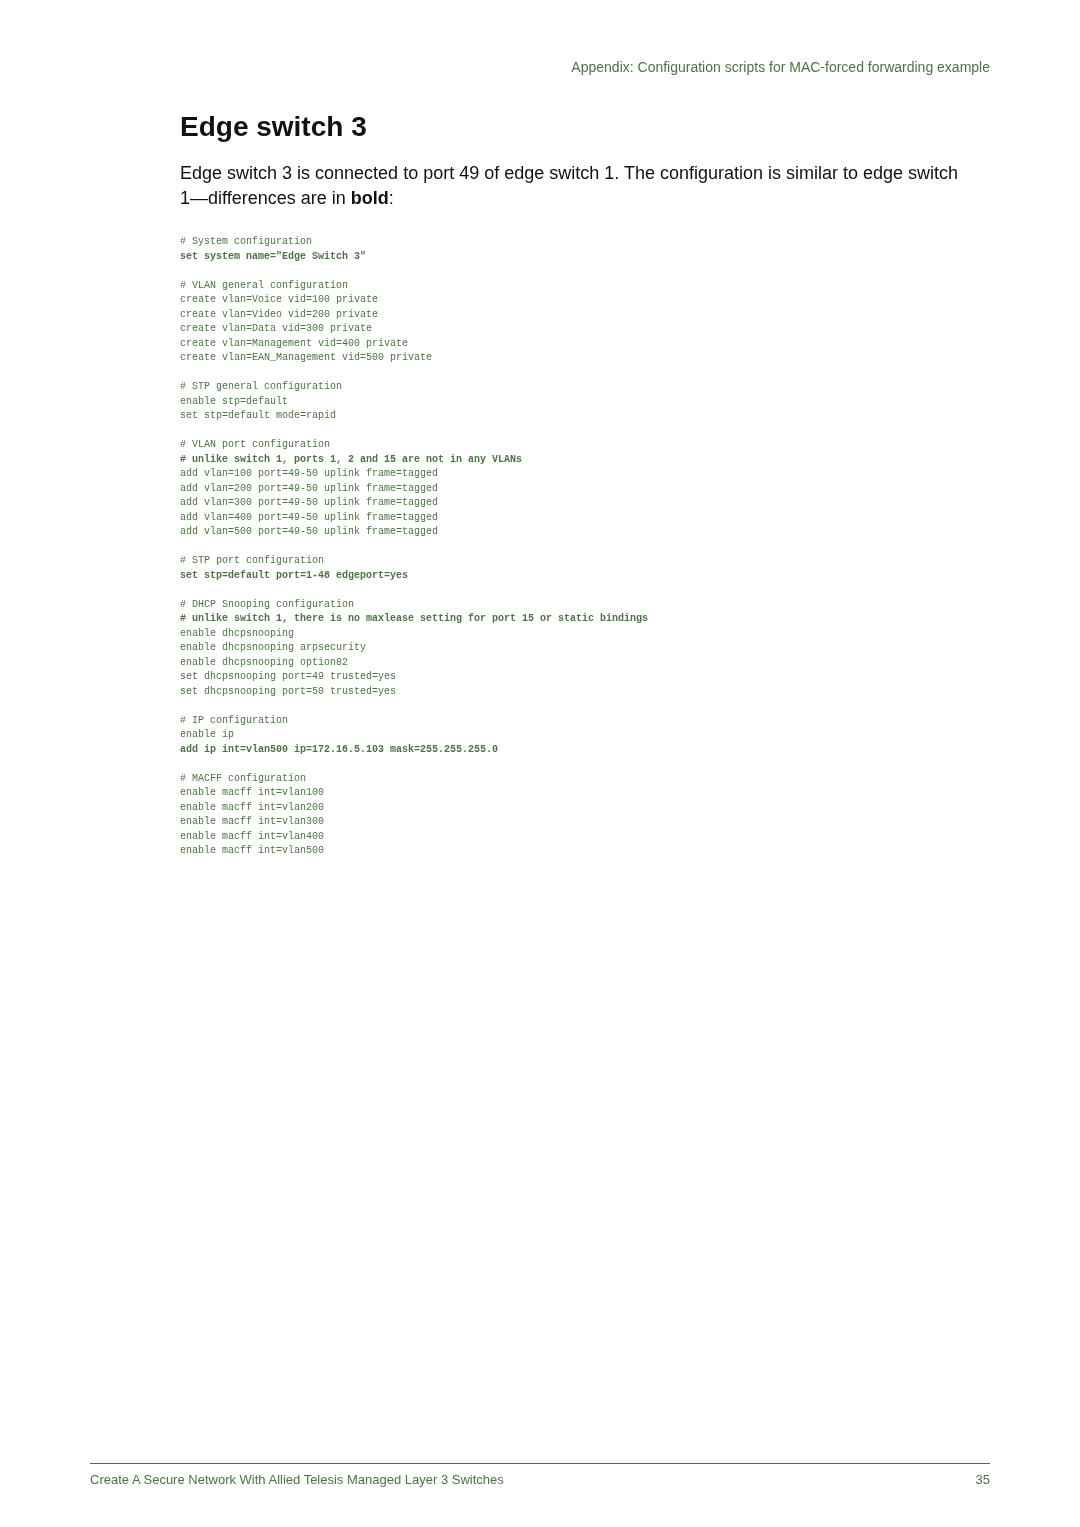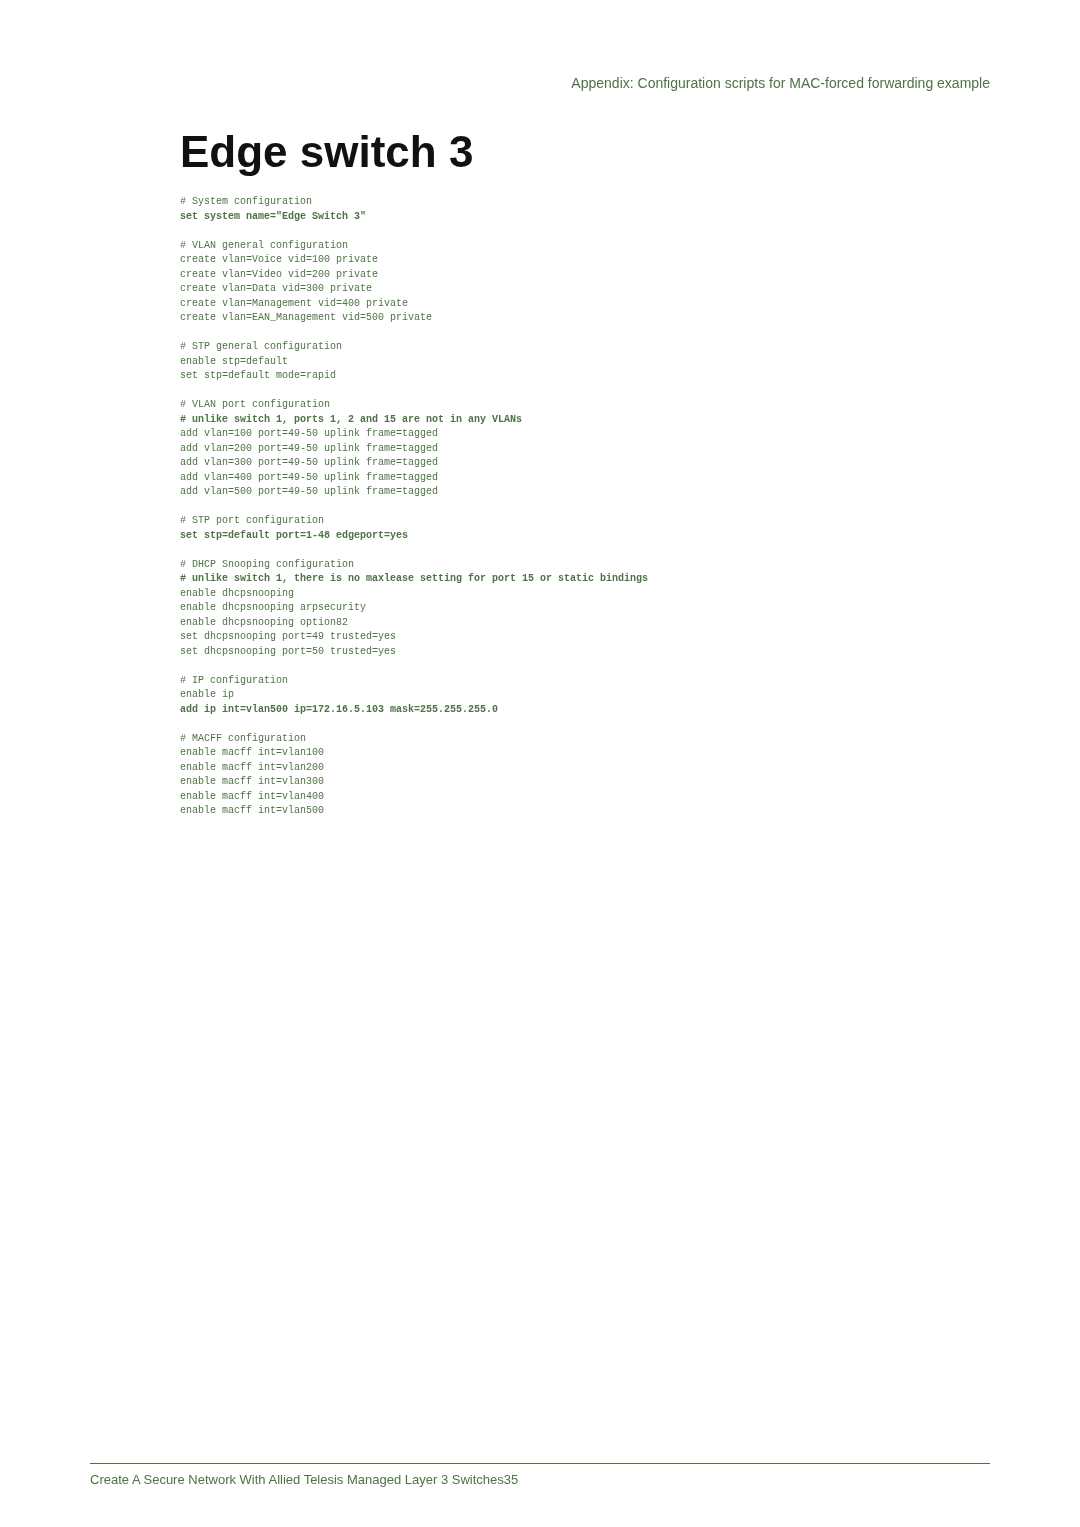--- a/index.html
+++ b/index.html
@@ -7,31 +7,31 @@
     margin: 0;
     padding: 0;
     background: #ffffff;
     font-family: "Segoe UI", "Helvetica Neue", Arial, sans-serif;
   }
   .page {
     width: 1080px;
     min-height: 1527px;
     position: relative;
     box-sizing: border-box;
-    padding: 75px 90px 60px 180px;
+    padding: 59px 90px 60px 180px;
     color: #111;
   }
   .running-header {
     text-align: right;
     color: #4e7346;
     font-size: 14px;
     margin-bottom: 36px;
   }
   h2.section-title {
-    font-size: 44px;
+    font-size: 28px;
     font-weight: 700;
     margin: 8px 0 18px 0;
   }
   .intro {
     font-size: 18px;
     line-height: 1.4;
     max-width: 780px;
     margin-bottom: 24px;
   }
   .bold { font-weight: 700; }
@@ -47,34 +47,38 @@
     font-weight: bold;
   }
   .footer {
     position: absolute;
     bottom: 40px;
     left: 90px;
     right: 90px;
     border-top: 1px solid #4e7346;
     padding-top: 8px;
     display: flex;
-    justify-content: flex-start;
+    justify-content: space-between;
     color: #4e7346;
     font-size: 13px;
   }
 </style>
 </head>
 <body>
 
 <div class="page">
 
   <div class="running-header">Appendix: Configuration scripts for MAC-forced forwarding example</div>
 
   <h2 class="section-title">Edge switch 3</h2>
 
+  <p class="intro">
+    <span>Edge switch 3 is connected to port 49 of edge switch 1. The configuration is similar to edge switch 1—differences are in </span>
+    <span class="bold">bold</span><span>:</span>
+  </p>
 
   <pre class="config" id="config-block"><span># System configuration</span>
 <span class="b">set system name="Edge Switch 3"</span>
 <span></span>
 <span># VLAN general configuration</span>
 <span>create vlan=Voice vid=100 private</span>
 <span>create vlan=Video vid=200 private</span>
 <span>create vlan=Data vid=300 private</span>
 <span>create vlan=Management vid=400 private</span>
 <span>create vlan=EAN_Management vid=500 private</span>

